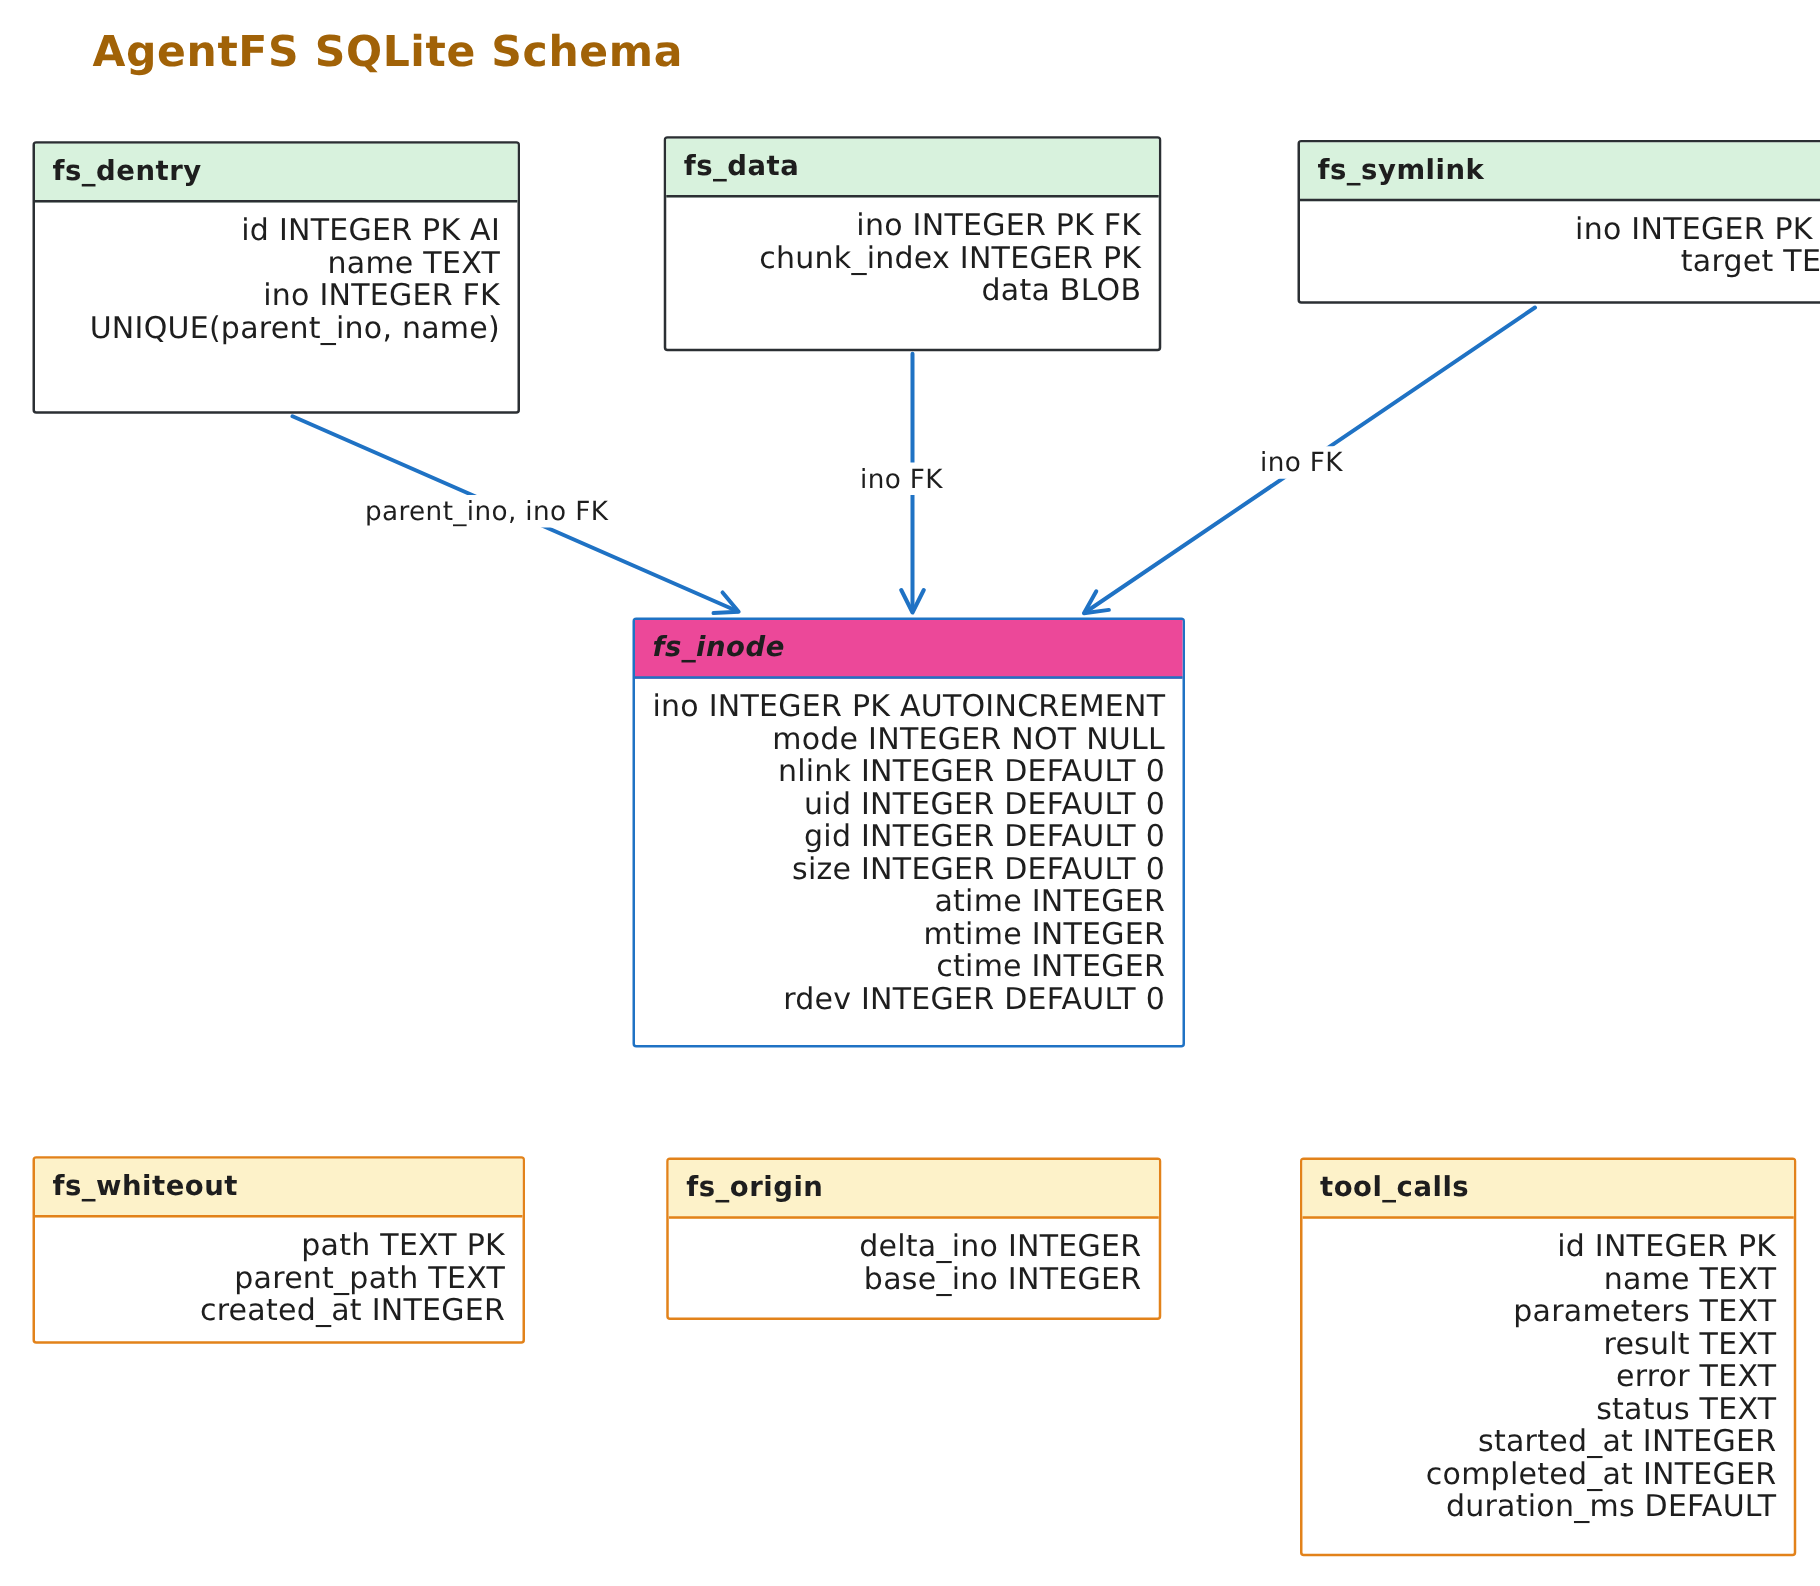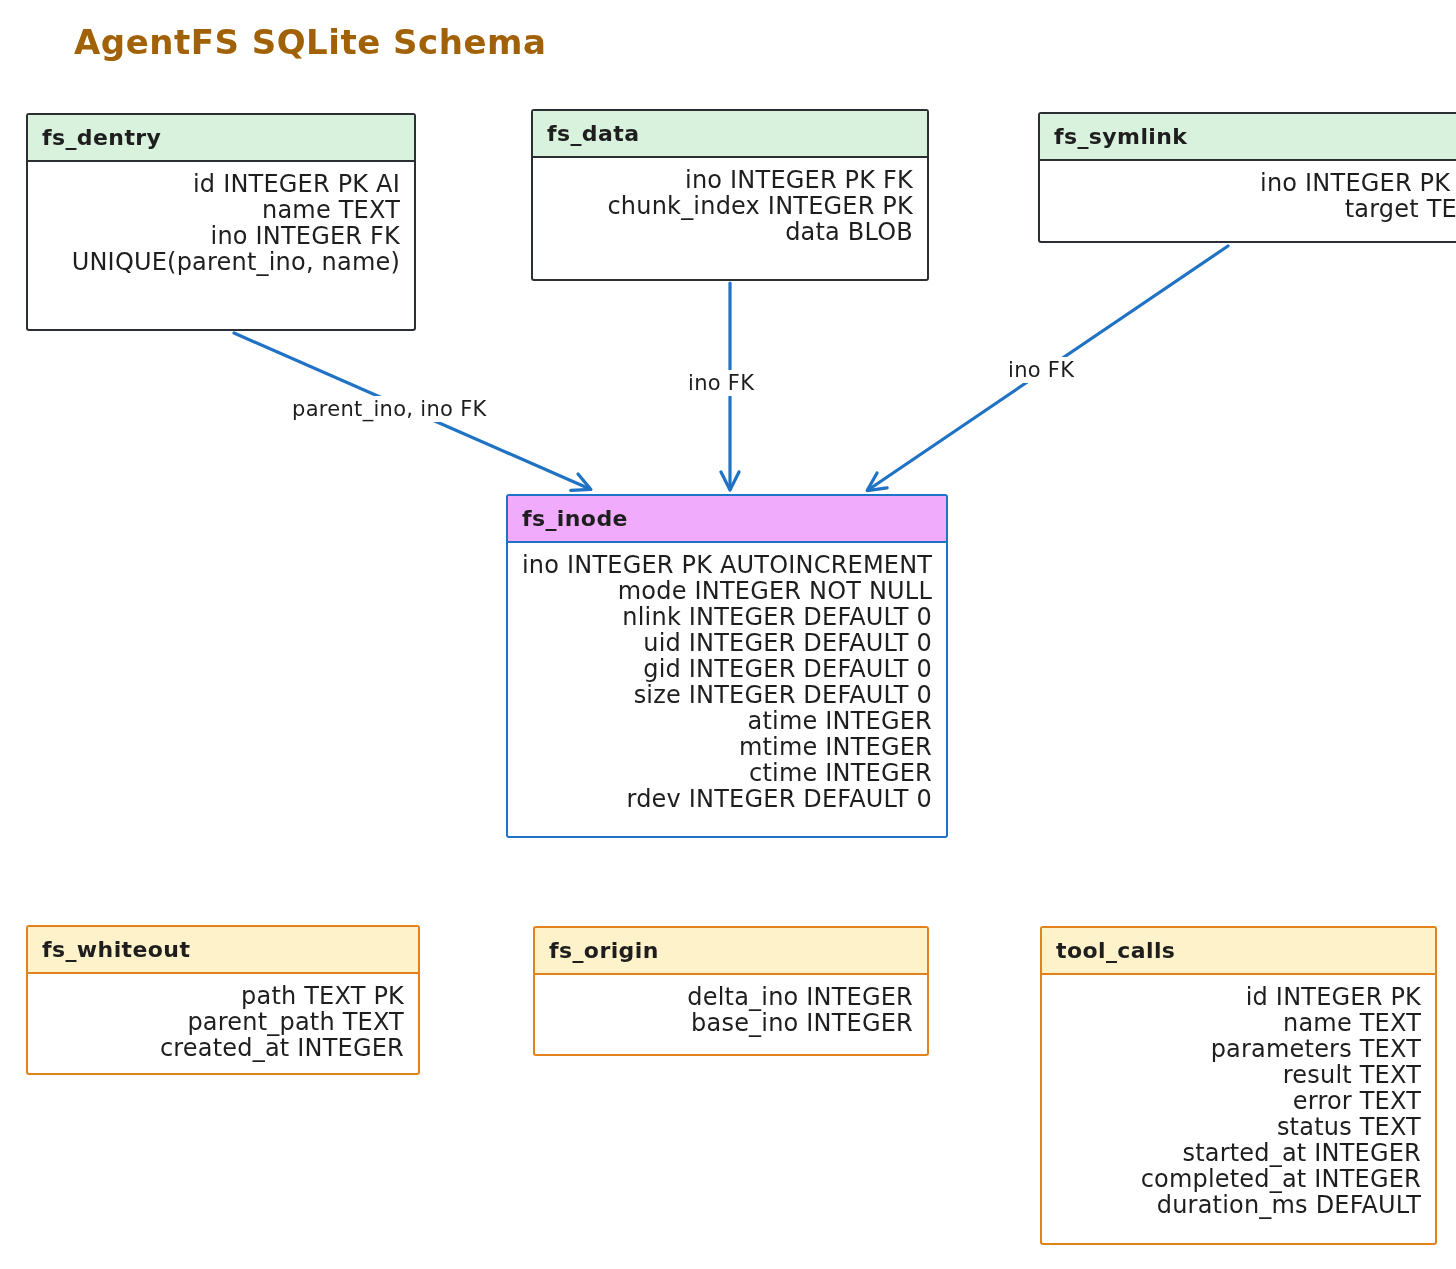--- a/index.html
+++ b/index.html
@@ -58,21 +58,21 @@
     font-size: 24px;
     line-height: 26px;
     letter-spacing: 0.2px;
     white-space: nowrap;
     text-align: right;
   }
   
   .theme-green        { border-color: #2b2f33; }
   .theme-green .thead { background: #d8f2dd; border-bottom-color: #2b2f33; }
   .theme-blue         { border-color: #1f72c4; }
-  .theme-blue .thead  { background: #f0abfc; border-bottom-color: #1f72c4; }
+  .theme-blue .thead  { background: #ec4899; border-bottom-color: #1f72c4; font-style: italic; }
   .theme-orange        { border-color: #e2821a; }
   .theme-orange .thead { background: #fdf2c9; border-bottom-color: #e2821a; }
   
   .t-fs_dentry   { left: 26px;   top: 113px; width: 390px; height: 218px; }
   .t-fs_data     { left: 531px;  top: 109px; width: 398px; height: 172px; }
   .t-fs_symlink  { left: 1038px; top: 112px; width: 466px; height: 131px; }
   .t-fs_inode    { left: 506px;  top: 494px; width: 442px; height: 344px; }
   .t-fs_whiteout { left: 26px;   top: 925px; width: 394px; height: 150px; }
   .t-fs_origin   { left: 533px;  top: 926px; width: 396px; height: 130px; }
   .t-tool_calls  { left: 1040px; top: 926px; width: 397px; height: 319px; }

